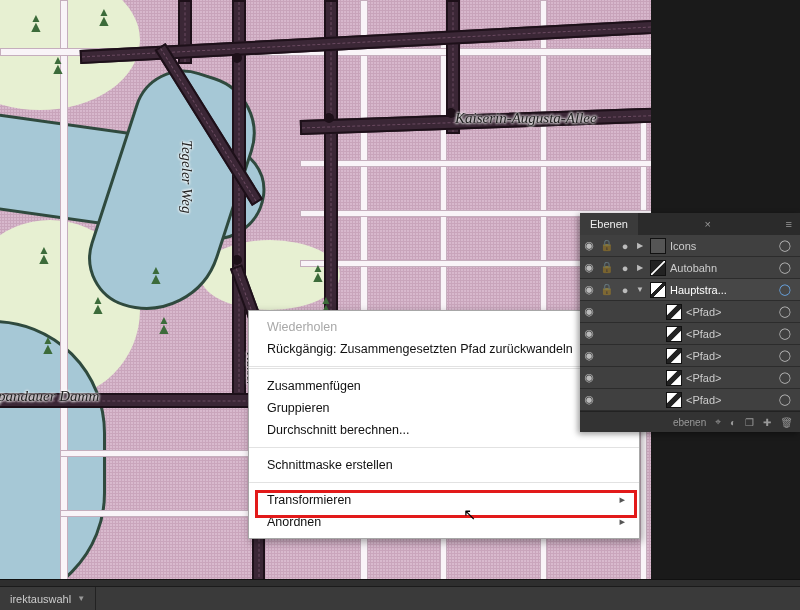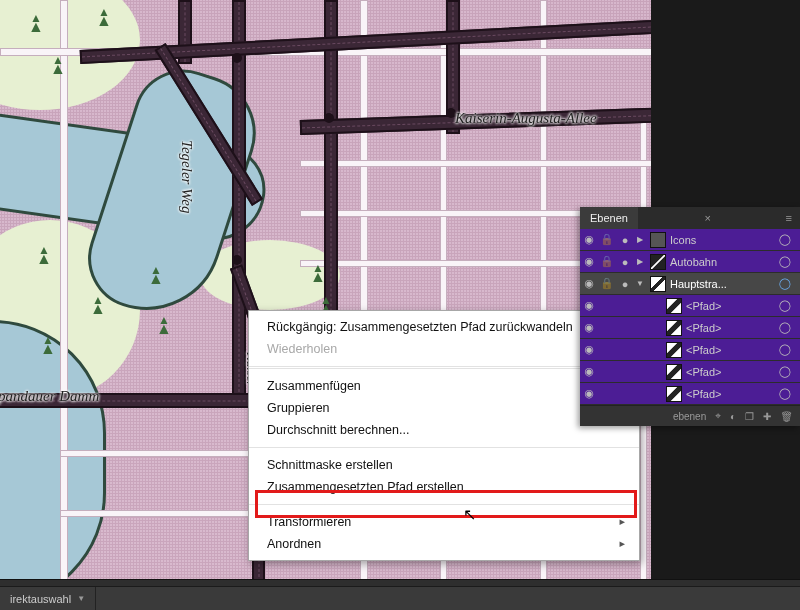--- a/index.html
+++ b/index.html
@@ -28,21 +28,21 @@
 
   .ctx{position:absolute;left:248px;top:310px;width:390px;background:#fff;border:1px solid #a7a7a7;box-shadow:2px 3px 8px rgba(0,0,0,.35);font-size:12.5px;color:#111}
   .ctx .grp{padding:5px 0}
   .ctx .item{position:relative;padding:4px 20px 4px 18px;white-space:nowrap}
   .ctx .item[data-disabled="true"]{color:#a8a8a8}
   .ctx .item[data-submenu="true"]:after{content:"▸";position:absolute;right:14px;top:4px;font-size:11px;color:#555}
   .ctx hr{border:none;border-top:1px solid #e2e2e2;margin:1px 0}
   .ctx .hl{position:absolute;border:3px solid #e21a1a;pointer-events:none}
   .cursor{position:absolute;font-size:16px;color:#000;pointer-events:none;transform:translate(-2px,-2px)}
 
-  .layers{position:absolute;right:0;top:207px;width:220px;background:#4c1d95;color:#ccc;font-size:11px;box-shadow:-2px 2px 6px rgba(0,0,0,.4)}
+  .layers{position:absolute;right:0;top:213px;width:220px;background:#404040;color:#ccc;font-size:11px;box-shadow:-2px 2px 6px rgba(0,0,0,.4)}
   .layers .tabs{display:flex;background:#2b2b2b}
   .layers .tab{padding:5px 10px;color:#bbb}
   .layers .tab.active{background:#3b3b3b;color:#eee}
   .layers .tabx{margin-left:auto;padding:5px 8px;color:#999}
   .lrow{display:flex;align-items:center;height:21px;border-bottom:1px solid #2c2c2c}
   .eye,.lock,.disc,.targ{width:18px;text-align:center;color:#bbb;font-size:11px}
   .disc{visibility:hidden}
   .lrow[data-toplayer="true"] .disc{visibility:visible}
   .tw{display:inline-flex;align-items:center;justify-content:center;width:12px;color:#bbb;font-size:8px}
   .swatch{width:16px;height:16px;margin:0 4px;border:1px solid #111;box-sizing:border-box;flex:none}
@@ -141,34 +141,33 @@
   <div class="tree" style="left:318px;top:300px"></div>
 
   <div class="maplabel" style="left:455px;top:110px">Kaiserin-Augusta-Allee</div>
   <div class="maplabel vertlabel" style="left:178px;top:140px">Tegeler Weg</div>
   <div class="maplabel" style="left:-2px;top:388px">pandauer Damm</div>
   <div class="maplabel vertlabel" style="left:243px;top:352px;font-size:13px">Kaiser</div>
 </div>
 
 <div class="ctx">
   <div class="grp">
+    <div class="item" data-disabled="true">Wiederholen</div>
     <div class="item">Rückgängig: Zusammengesetzten Pfad zurückwandeln</div>
-    <div class="item" data-disabled="true">Wiederholen</div>
   </div>
     <hr>
     <hr>
   <div class="grp">
     <div class="item">Zusammenfügen</div>
     <div class="item">Gruppieren</div>
     <div class="item">Durchschnitt berechnen...</div>
   </div>
     <hr>
   <div class="grp">
     <div class="item">Schnittmaske erstellen</div>
-    <div class="item">Zusammengesetzten Pfad erstellen</div>
   </div>
     <hr>
   <div class="grp">
     <div class="item" data-submenu="true">Transformieren</div>
     <div class="item" data-submenu="true">Anordnen</div>
 
   </div>
   <div class="hl" style="left:6px;top:179px;width:376px;height:22px"></div>
   <div class="cursor" style="left:216px;top:196px">↖</div>
 </div>

